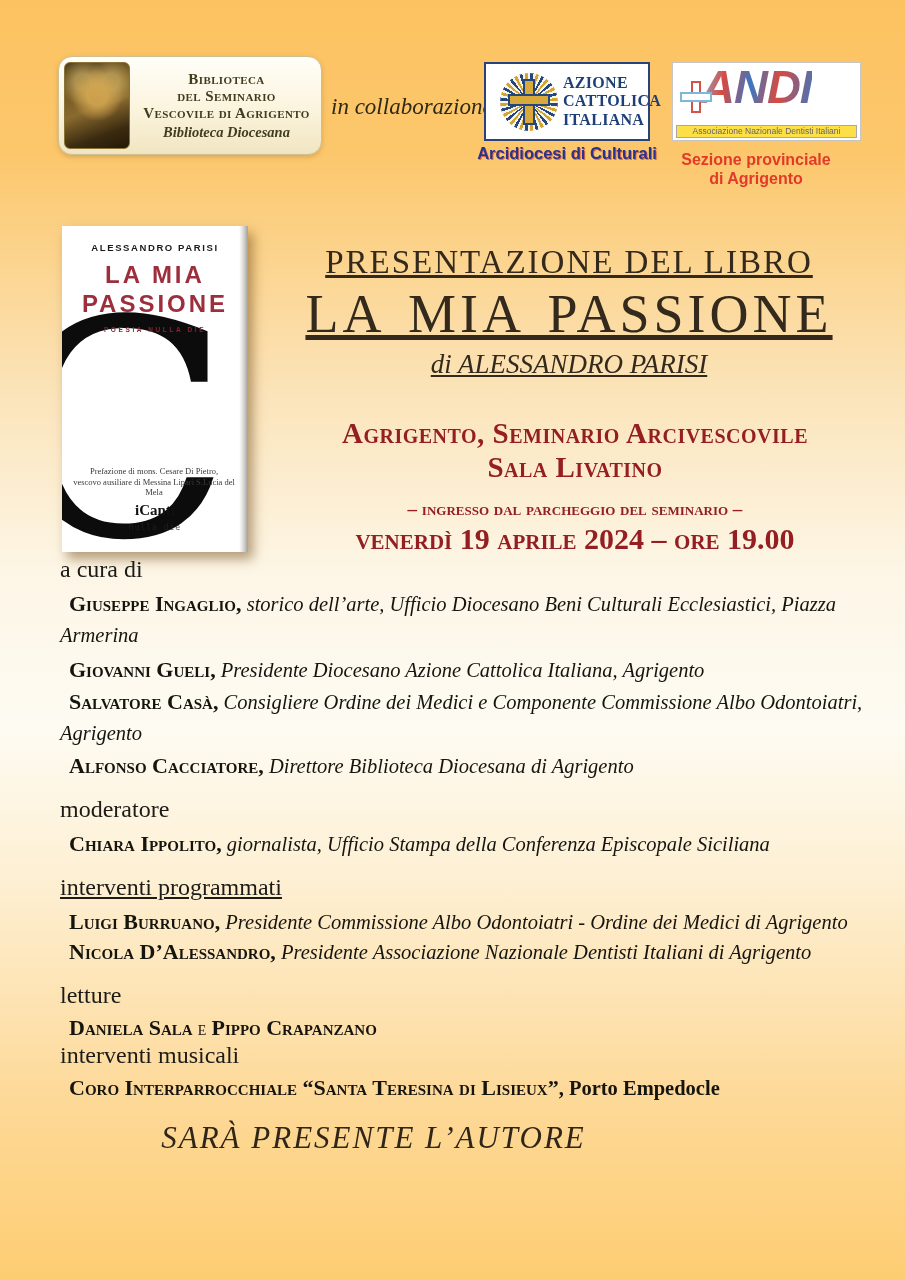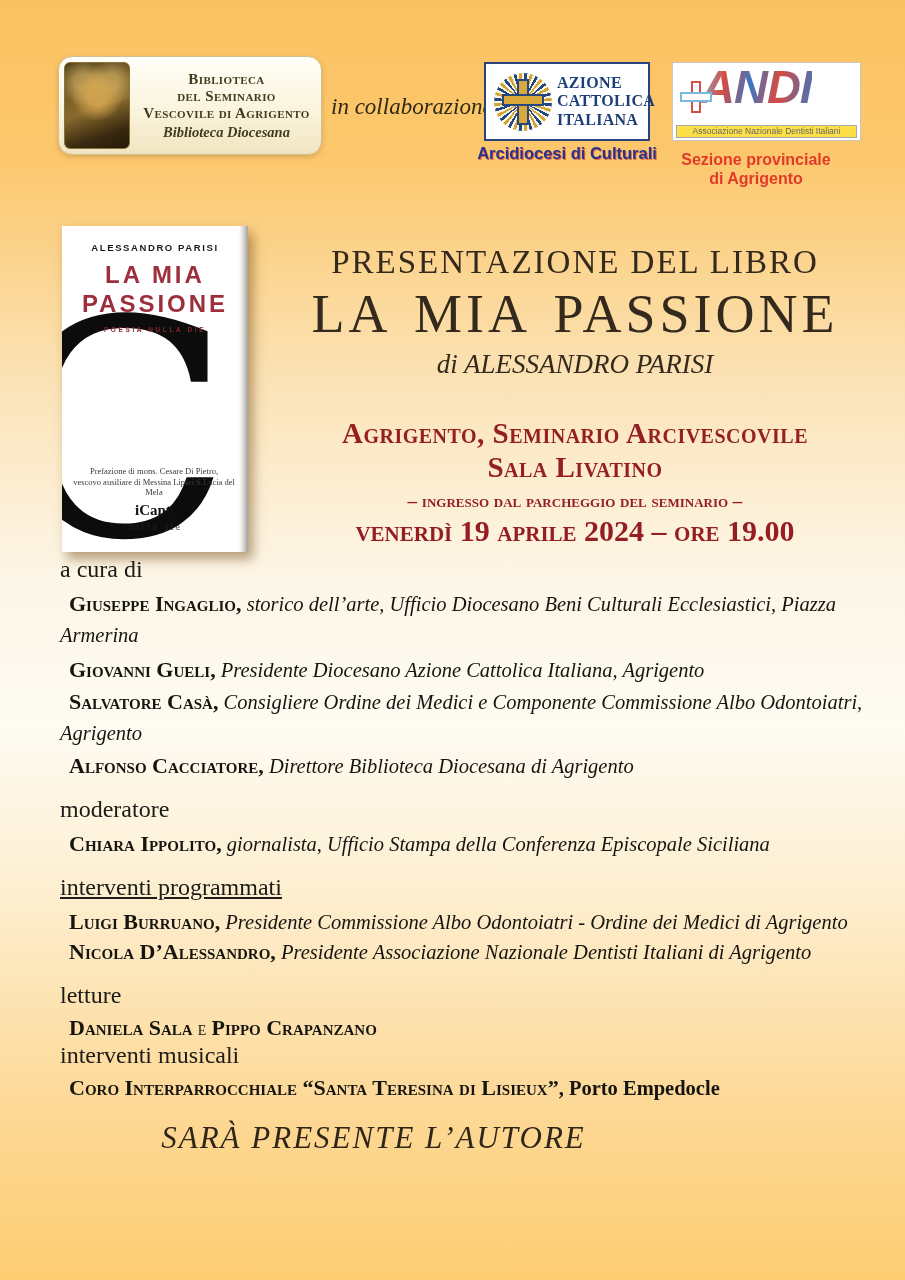--- a/index.html
+++ b/index.html
@@ -16,21 +16,21 @@
       radial-gradient(circle at 50% 38%, rgba(210,165,80,.9) 0 16%, rgba(210,165,80,0) 42%),
       radial-gradient(circle at 28% 22%, rgba(230,200,120,.55) 0 10%, rgba(230,200,120,0) 30%),
       radial-gradient(circle at 72% 22%, rgba(230,200,120,.55) 0 10%, rgba(230,200,120,0) 30%),
       linear-gradient(160deg,#4a3817 0%,#7a5c24 35%,#8a6a2e 52%,#3a2a10 80%,#241806 100%);
     border:1px solid #8a7336;}
   .lib-text{flex:1;text-align:center;color:#403c1e;}
   .lib-line{font-weight:700;font-variant:small-caps;font-size:15px;line-height:17px;letter-spacing:.4px;}
   .lib-sub{font-style:italic;font-weight:700;font-size:14.5px;margin-top:2px;}
   .collab{position:absolute;left:331px;top:94px;font-style:italic;font-size:23px;color:#2e2a16;}
   .ac-box{position:absolute;left:484px;top:62px;width:166px;height:79px;background:#fff;
-    border:2px solid #28427c;box-sizing:border-box;display:flex;align-items:center;padding:2px 8px;}
+    border:2px solid #28427c;box-sizing:border-box;display:flex;align-items:center;padding:2px 14px;}
   .ac-emblem{width:58px;height:58px;border-radius:50%;flex:0 0 auto;margin-right:5px;position:relative;
     background:repeating-conic-gradient(from 3deg,#24477e 0deg 6deg,#f7f4ea 6deg 11deg,#d4a431 11deg 17deg,#f7f4ea 17deg 22.5deg);
     overflow:hidden;}
   .ac-cross-v{position:absolute;left:23px;top:6px;width:12px;height:46px;background:#d9a93c;border:2px solid #24477e;box-sizing:border-box;}
   .ac-cross-h{position:absolute;left:8px;top:21px;width:42px;height:12px;background:#d9a93c;border:2px solid #24477e;box-sizing:border-box;}
   .ac-name{font-family:"Liberation Serif",serif;font-weight:700;font-size:16px;line-height:18.5px;color:#1d3f77;letter-spacing:.3px;}
   .ac-caption{position:absolute;left:472px;top:144px;width:190px;text-align:center;
     font-family:"Liberation Sans",sans-serif;font-weight:700;font-size:16.5px;color:#28328f;
     text-shadow:1px 1px 0 rgba(210,55,45,.65);}
   .andi-box{position:absolute;left:672px;top:62px;width:189px;height:79px;background:#fff;
@@ -60,28 +60,28 @@
     letter-spacing:3px;color:#9d2f3c;}
   .cover-subtitle{position:absolute;left:0;right:0;top:100px;text-align:center;z-index:1;
     font-family:"Liberation Sans",sans-serif;font-weight:700;font-size:6.5px;letter-spacing:2.6px;color:#8a2430;}
   .cover-preface{position:absolute;left:10px;right:12px;top:240px;text-align:center;z-index:1;
     font-size:8.5px;line-height:10.5px;color:#3a3a3a;}
   .cover-series{position:absolute;left:0;right:0;top:276px;text-align:center;z-index:1;
     font-weight:700;font-size:15px;color:#111;}
   .cover-pub{position:absolute;left:0;right:0;top:297px;text-align:center;z-index:1;
     font-family:"DejaVu Sans Mono",monospace;font-size:8px;letter-spacing:1px;color:#222;opacity:.85;}
   
-  .title-block{position:absolute;left:255px;top:244px;width:640px;text-align:center;color:#33291c;}
+  .title-block{position:absolute;left:249px;top:244px;width:640px;text-align:center;color:#33291c;text-decoration:underline;}
   .kicker{font-size:33px;letter-spacing:2px;}
   .main-title{font-size:54px;letter-spacing:4px;word-spacing:8px;margin-top:2px;}
   .byline{font-style:italic;font-size:27px;margin-top:4px;}
   .event-block{position:absolute;left:255px;top:416px;width:640px;text-align:center;color:#941e22;
     font-weight:700;font-variant:small-caps;}
   .ev-venue{font-size:29px;line-height:34px;letter-spacing:.5px;}
-  .ev-note{font-size:19px;line-height:26px;margin-top:4px;}
+  .ev-note{font-size:19px;line-height:26px;margin-top:12px;}
   .ev-date{font-size:30px;line-height:34px;}
   
   .sec-h{position:absolute;left:60px;width:805px;font-size:24px;color:#1c1b17;}
   .entry{position:absolute;left:60px;width:808px;font-size:20.5px;line-height:31px;text-indent:9px;color:#15140f;}
   .nm{font-weight:700;font-variant:small-caps;font-size:22px;}
   .rl{font-style:italic;}
   .conj{font-variant:small-caps;}
   .sfx{font-weight:700;}
   .nowrap{white-space:nowrap;}
   .footer-note{position:absolute;left:0;top:1120px;width:747px;text-align:center;

